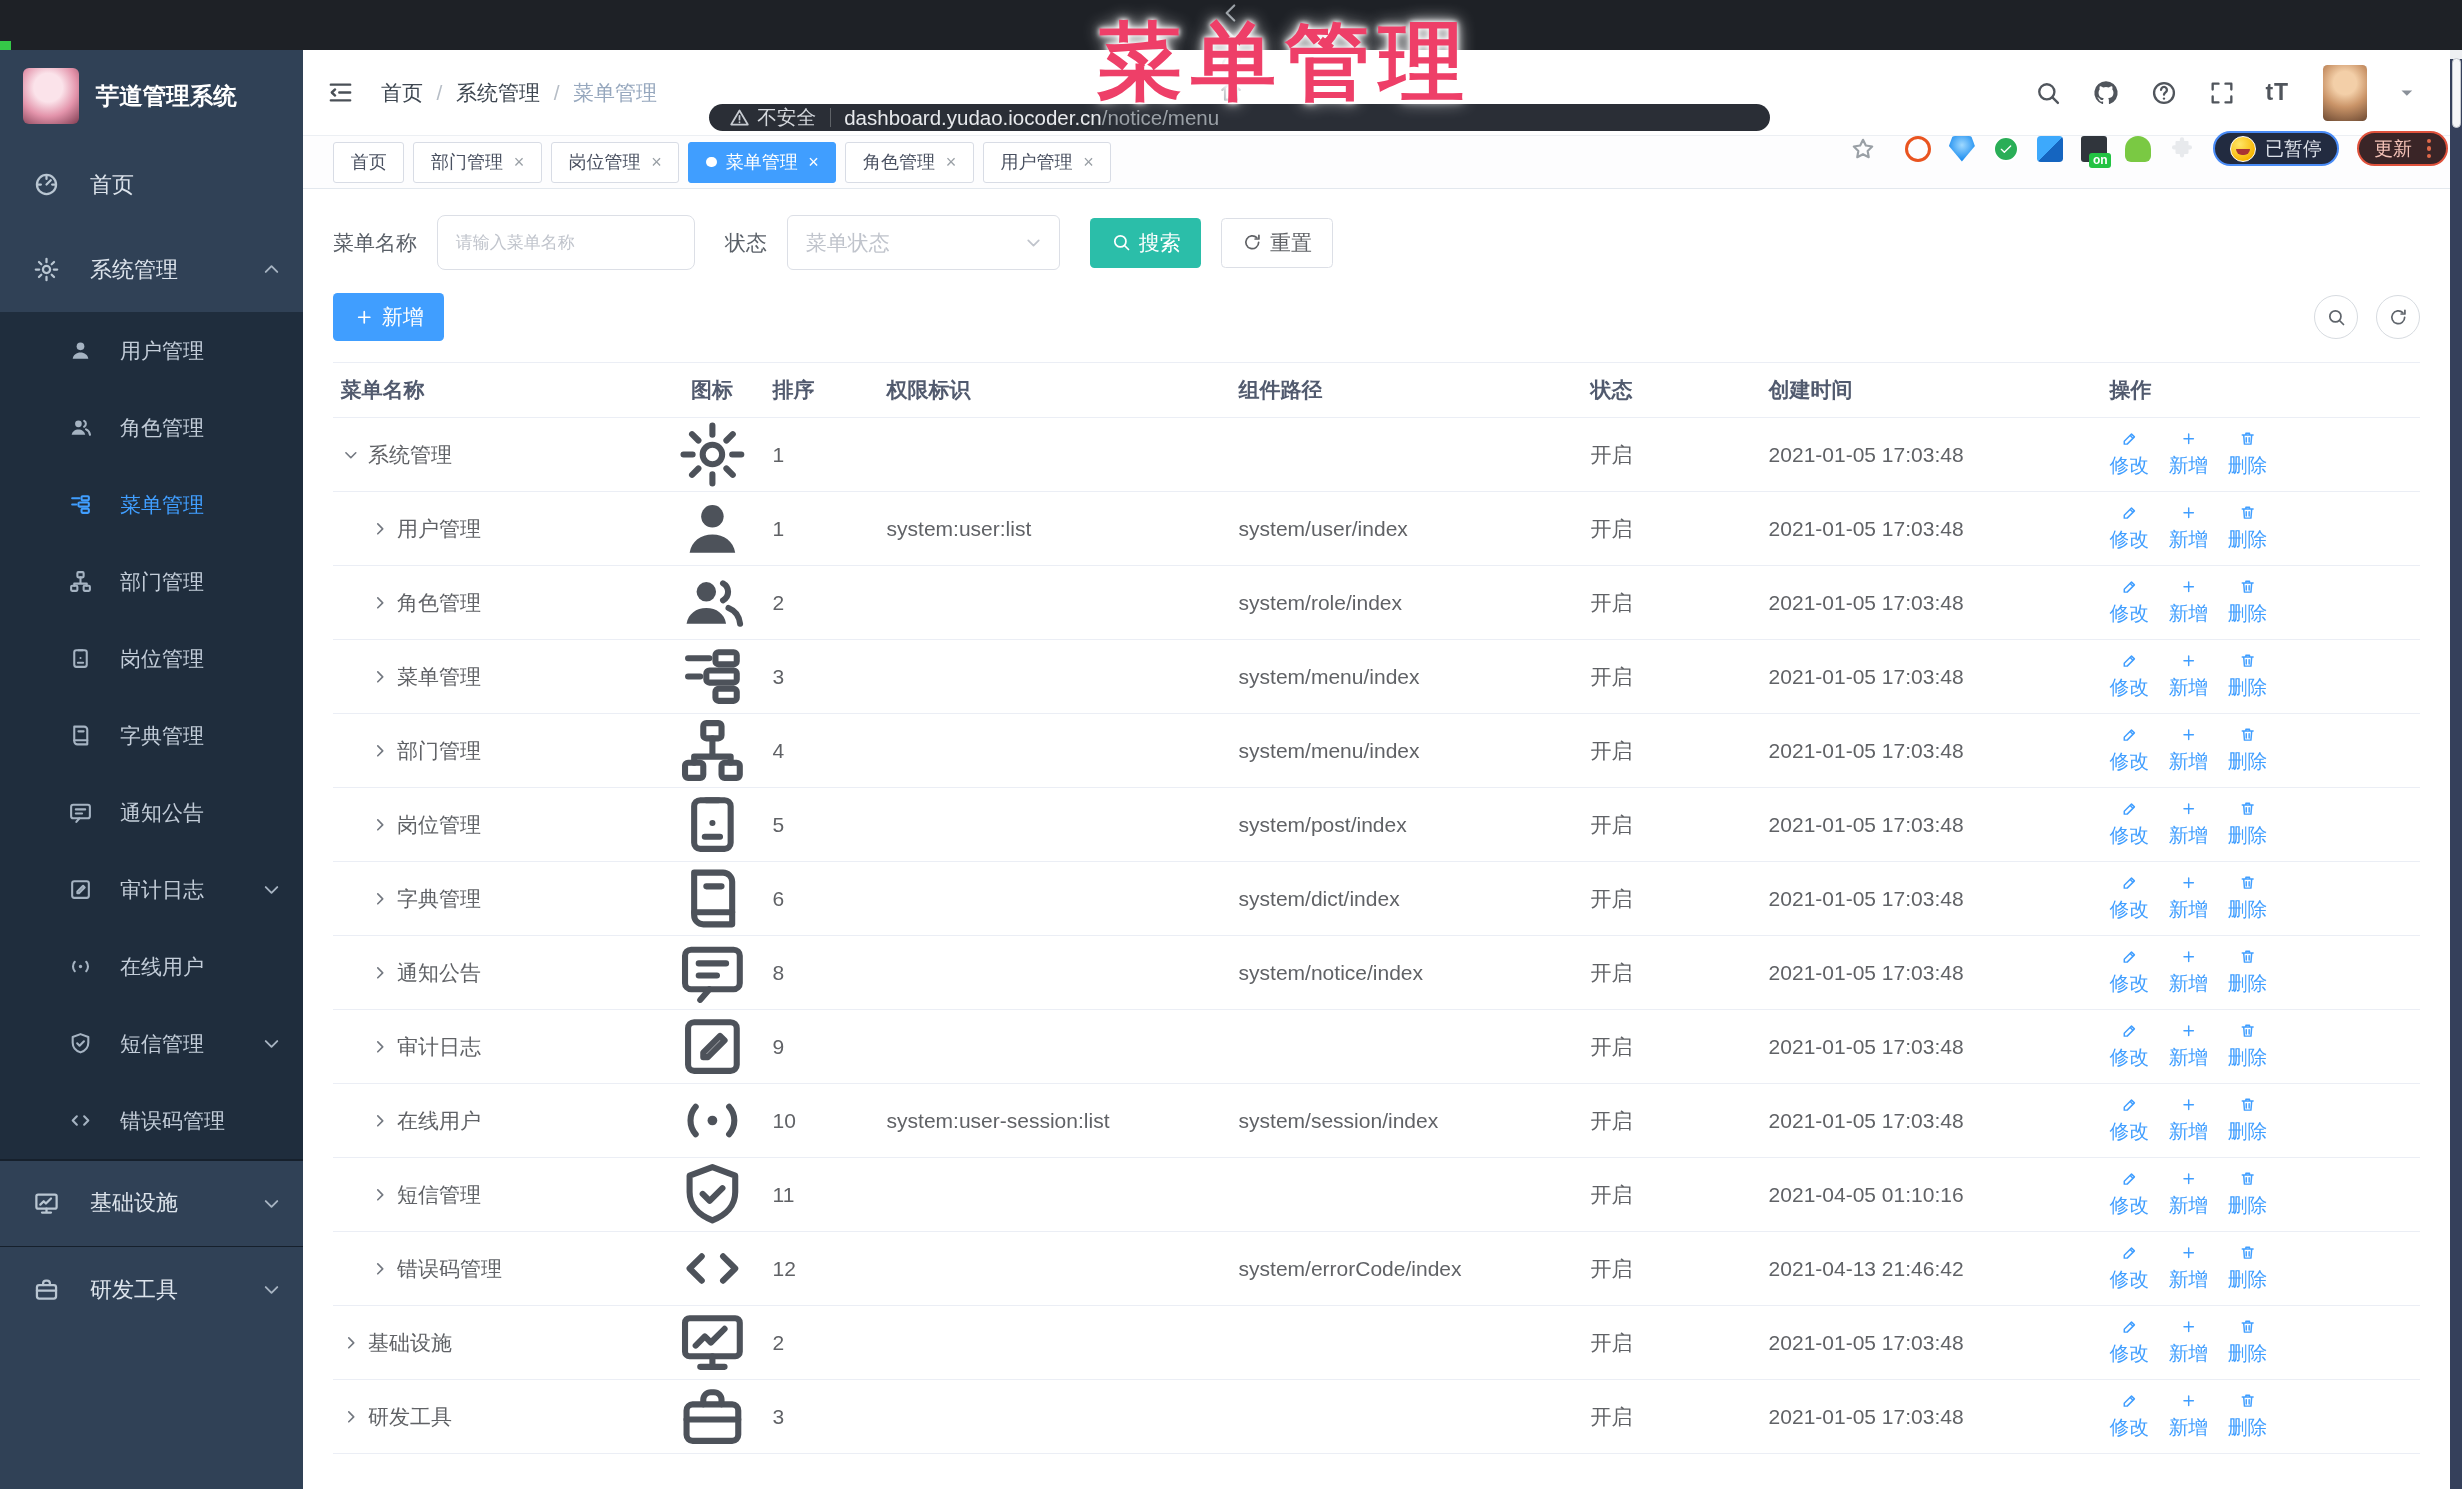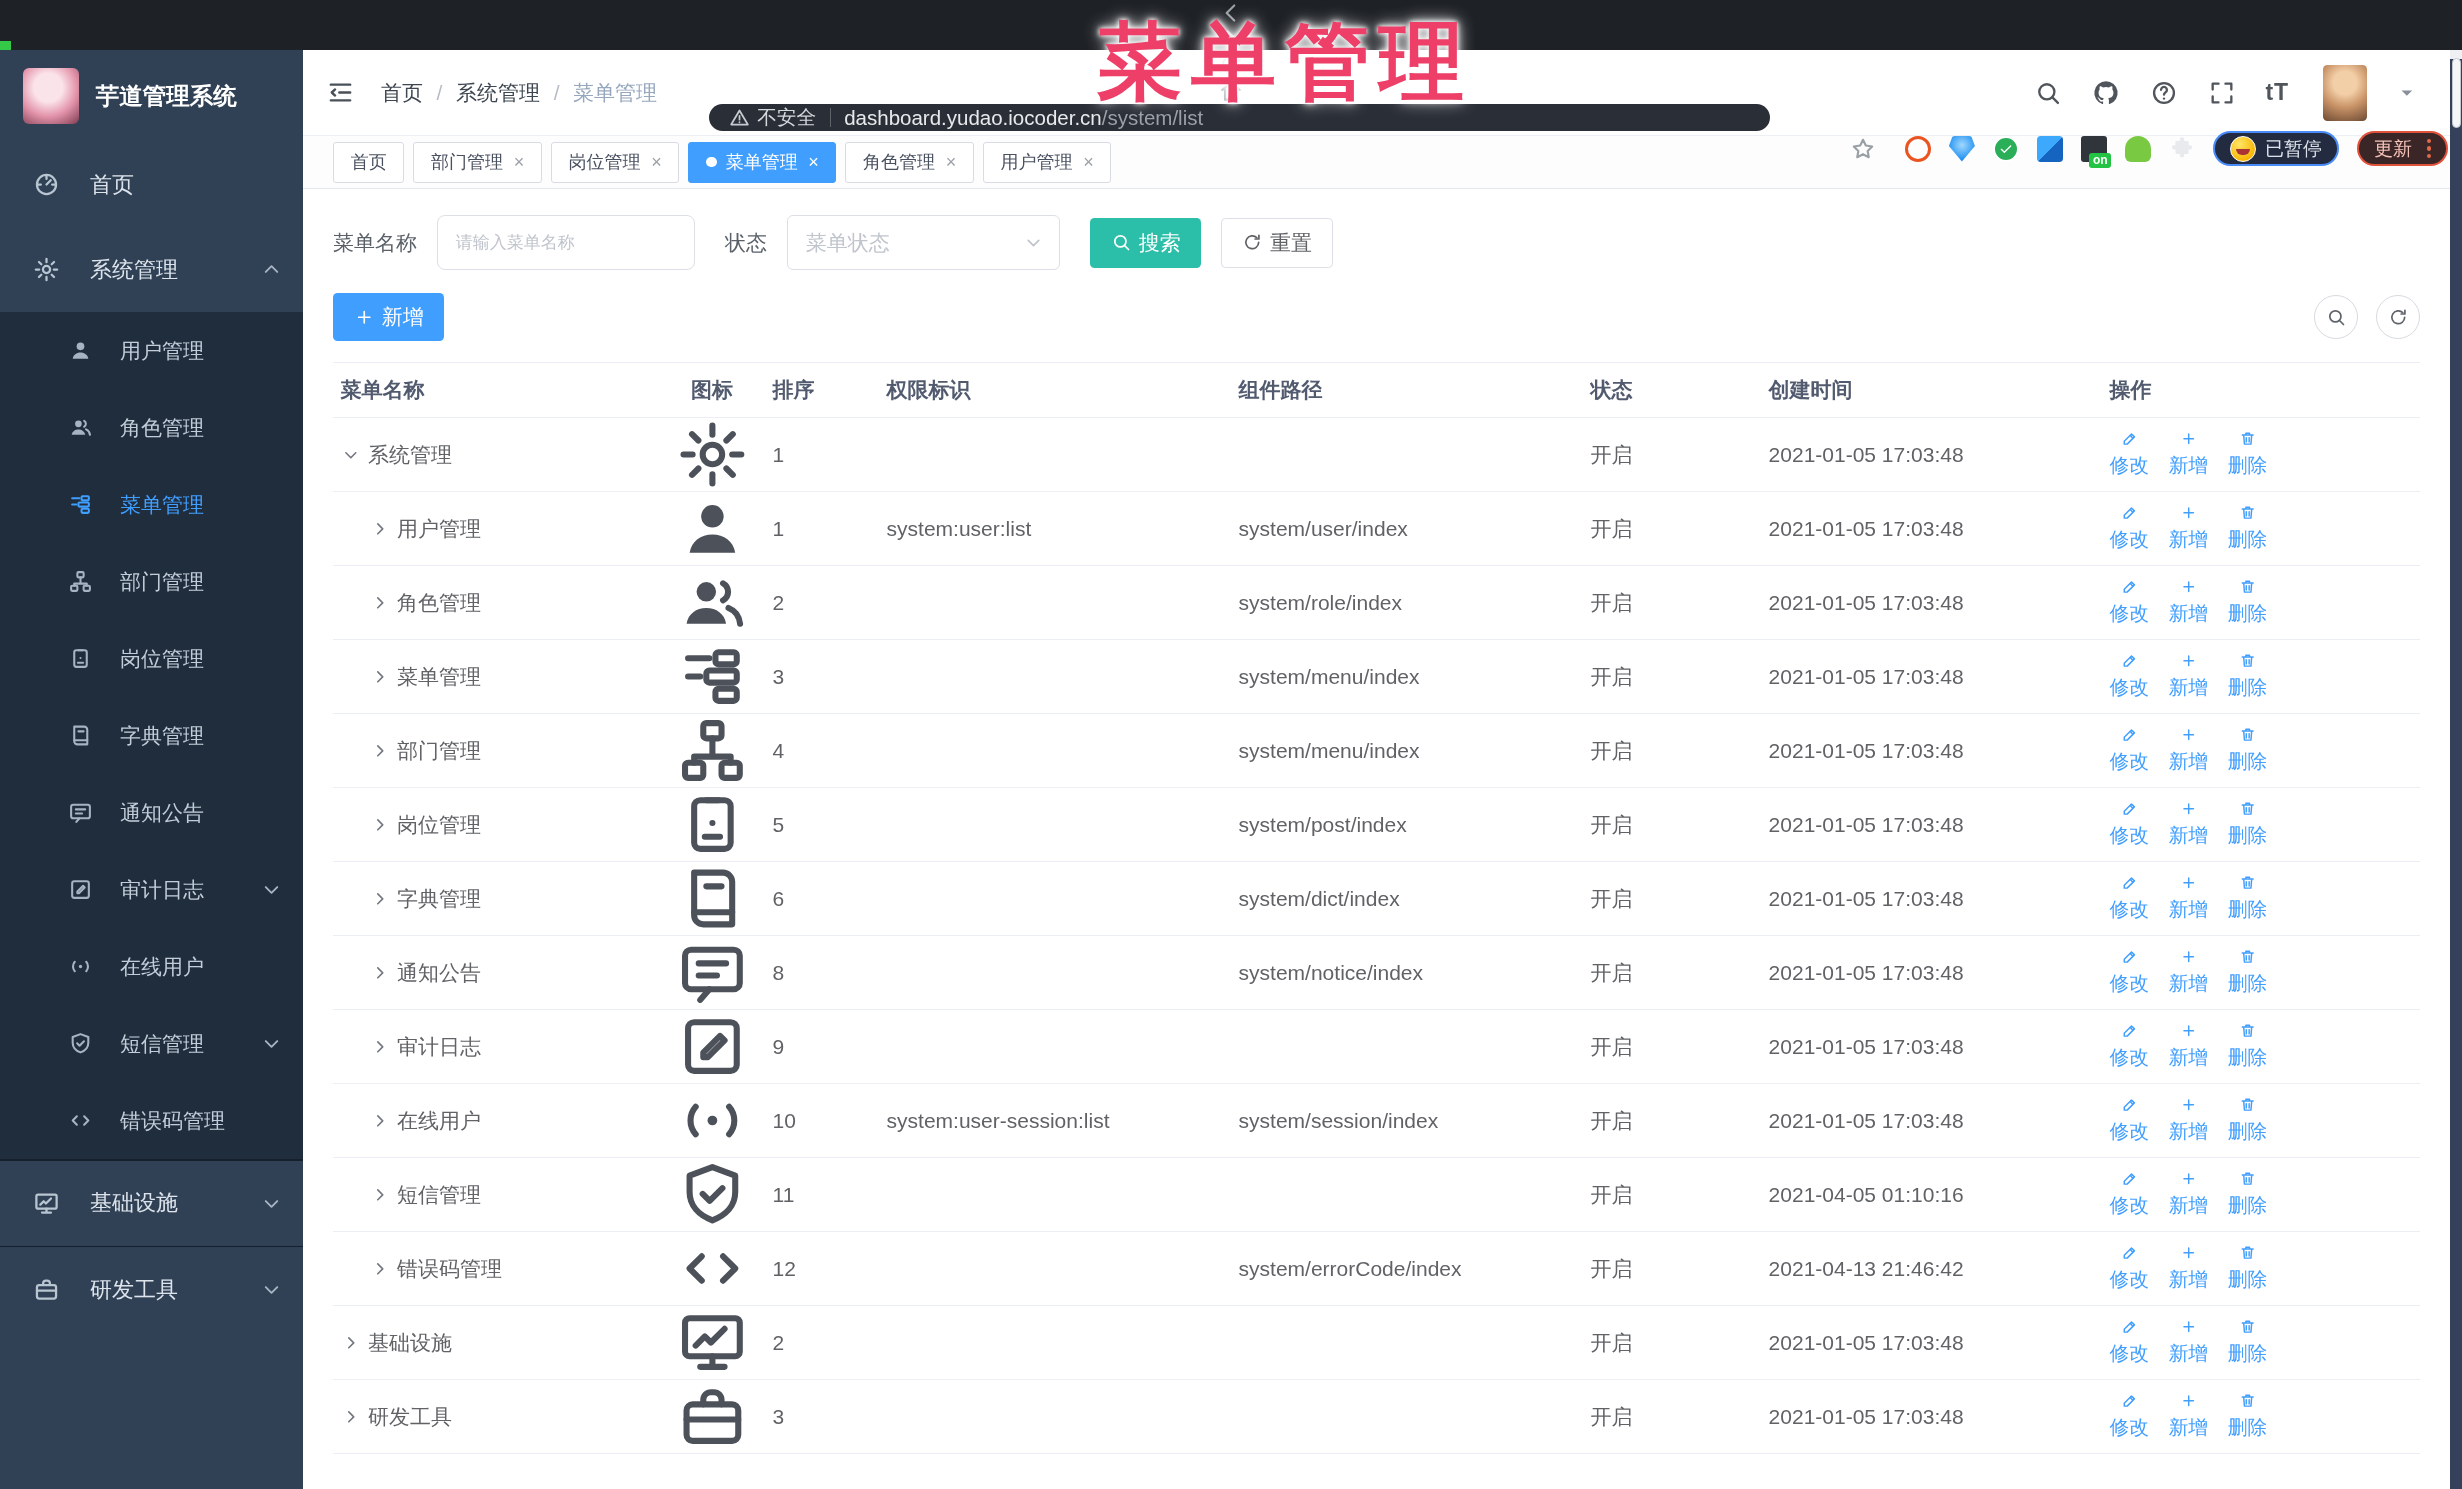--- a/index.html
+++ b/index.html
@@ -161,21 +161,21 @@
     <span class="url-warn ico">
         <svg viewBox="0 0 24 24" fill="none" stroke="currentColor" stroke-width="2" stroke-linecap="round" stroke-linejoin="round">
           <path d="M12 4L2.5 20h19z"></path>
           <path d="M12 10v4.5"></path>
           <path d="M12 17.3v.2"></path>
         </svg>
       </span>
     <span class="url-sec">不安全</span>
     <span class="url-div"></span>
     <span class="url-host">dashboard.yudao.iocoder.cn</span>
-    <span class="url-path">/system/list</span>
+    <span class="url-path">/notice/menu</span>
   </div>
   <div class="chrome-right">
     <span class="nav-ico ico">
         <svg viewBox="0 0 24 24" fill="none" stroke="currentColor" stroke-width="2" stroke-linecap="round" stroke-linejoin="round">
           <path d="M12 3.5l2.6 5.3 5.9.9-4.2 4.1 1 5.8-5.3-2.8-5.3 2.8 1-5.8L3.5 9.7l5.9-.9z"></path>
         </svg>
       </span>
     <span class="ext-ico ring-orange"></span>
     <span class="ext-ico gem-blue"></span>
     <span class="ext-ico check-green ico">

